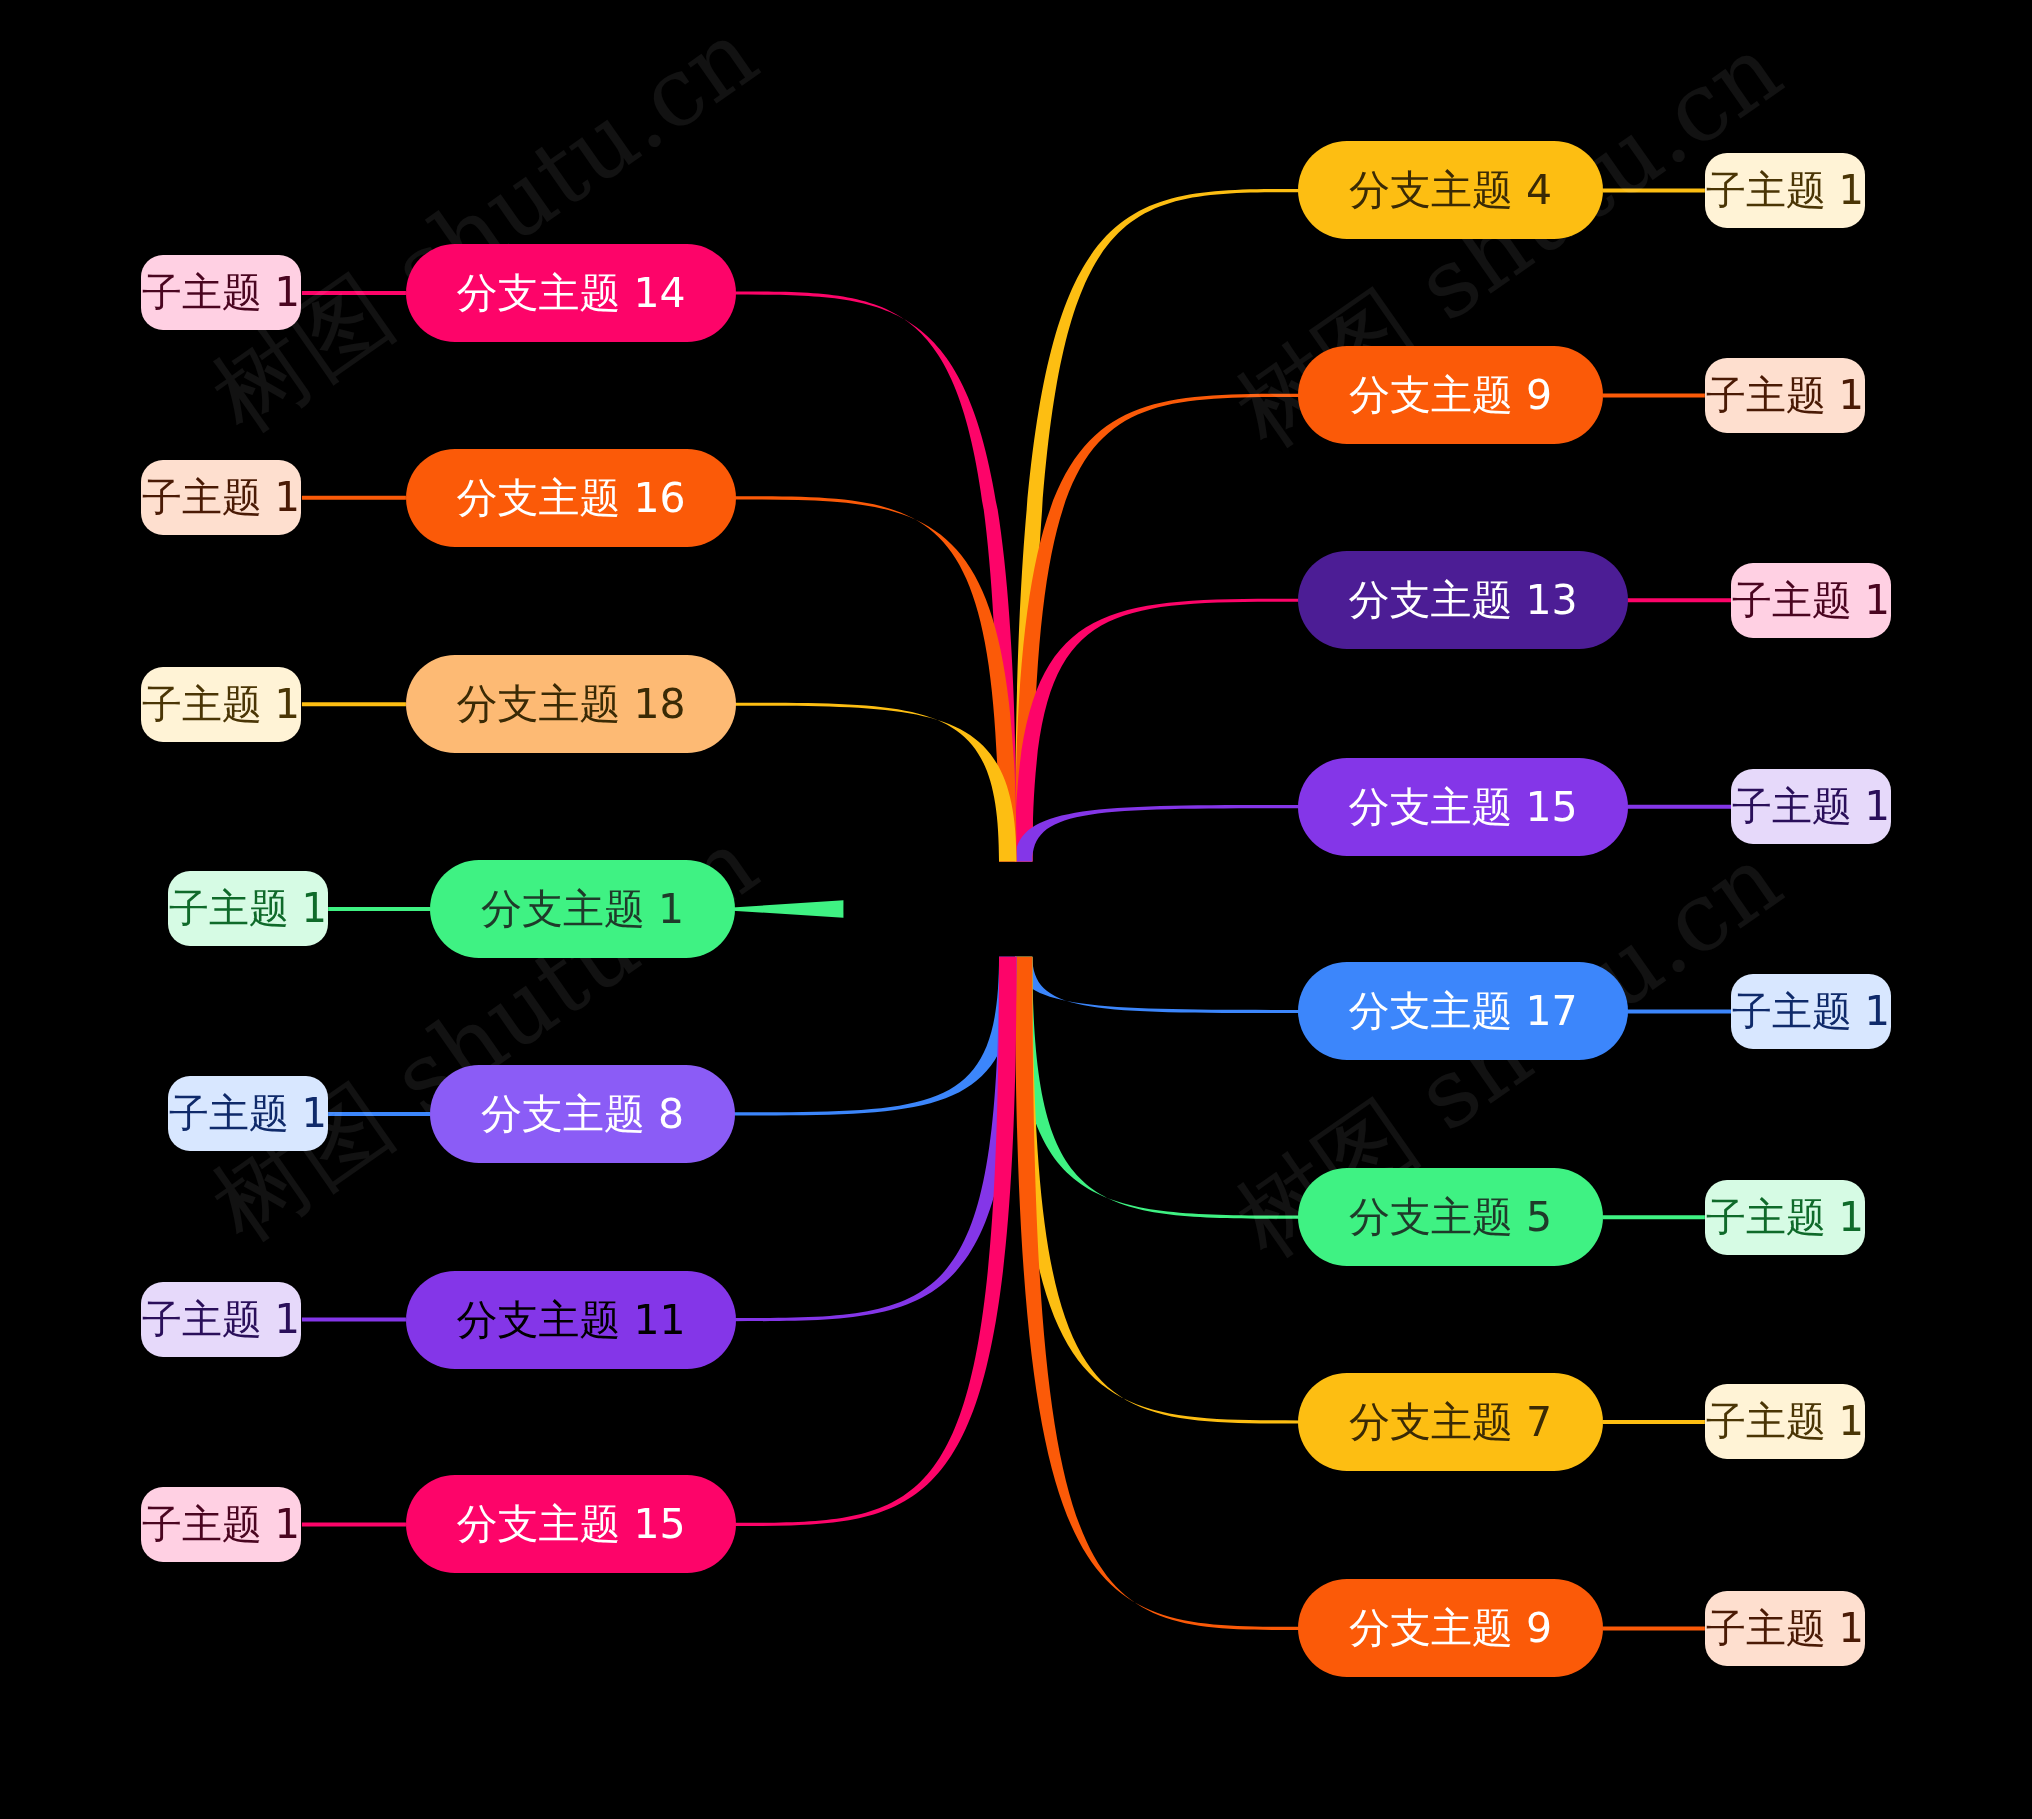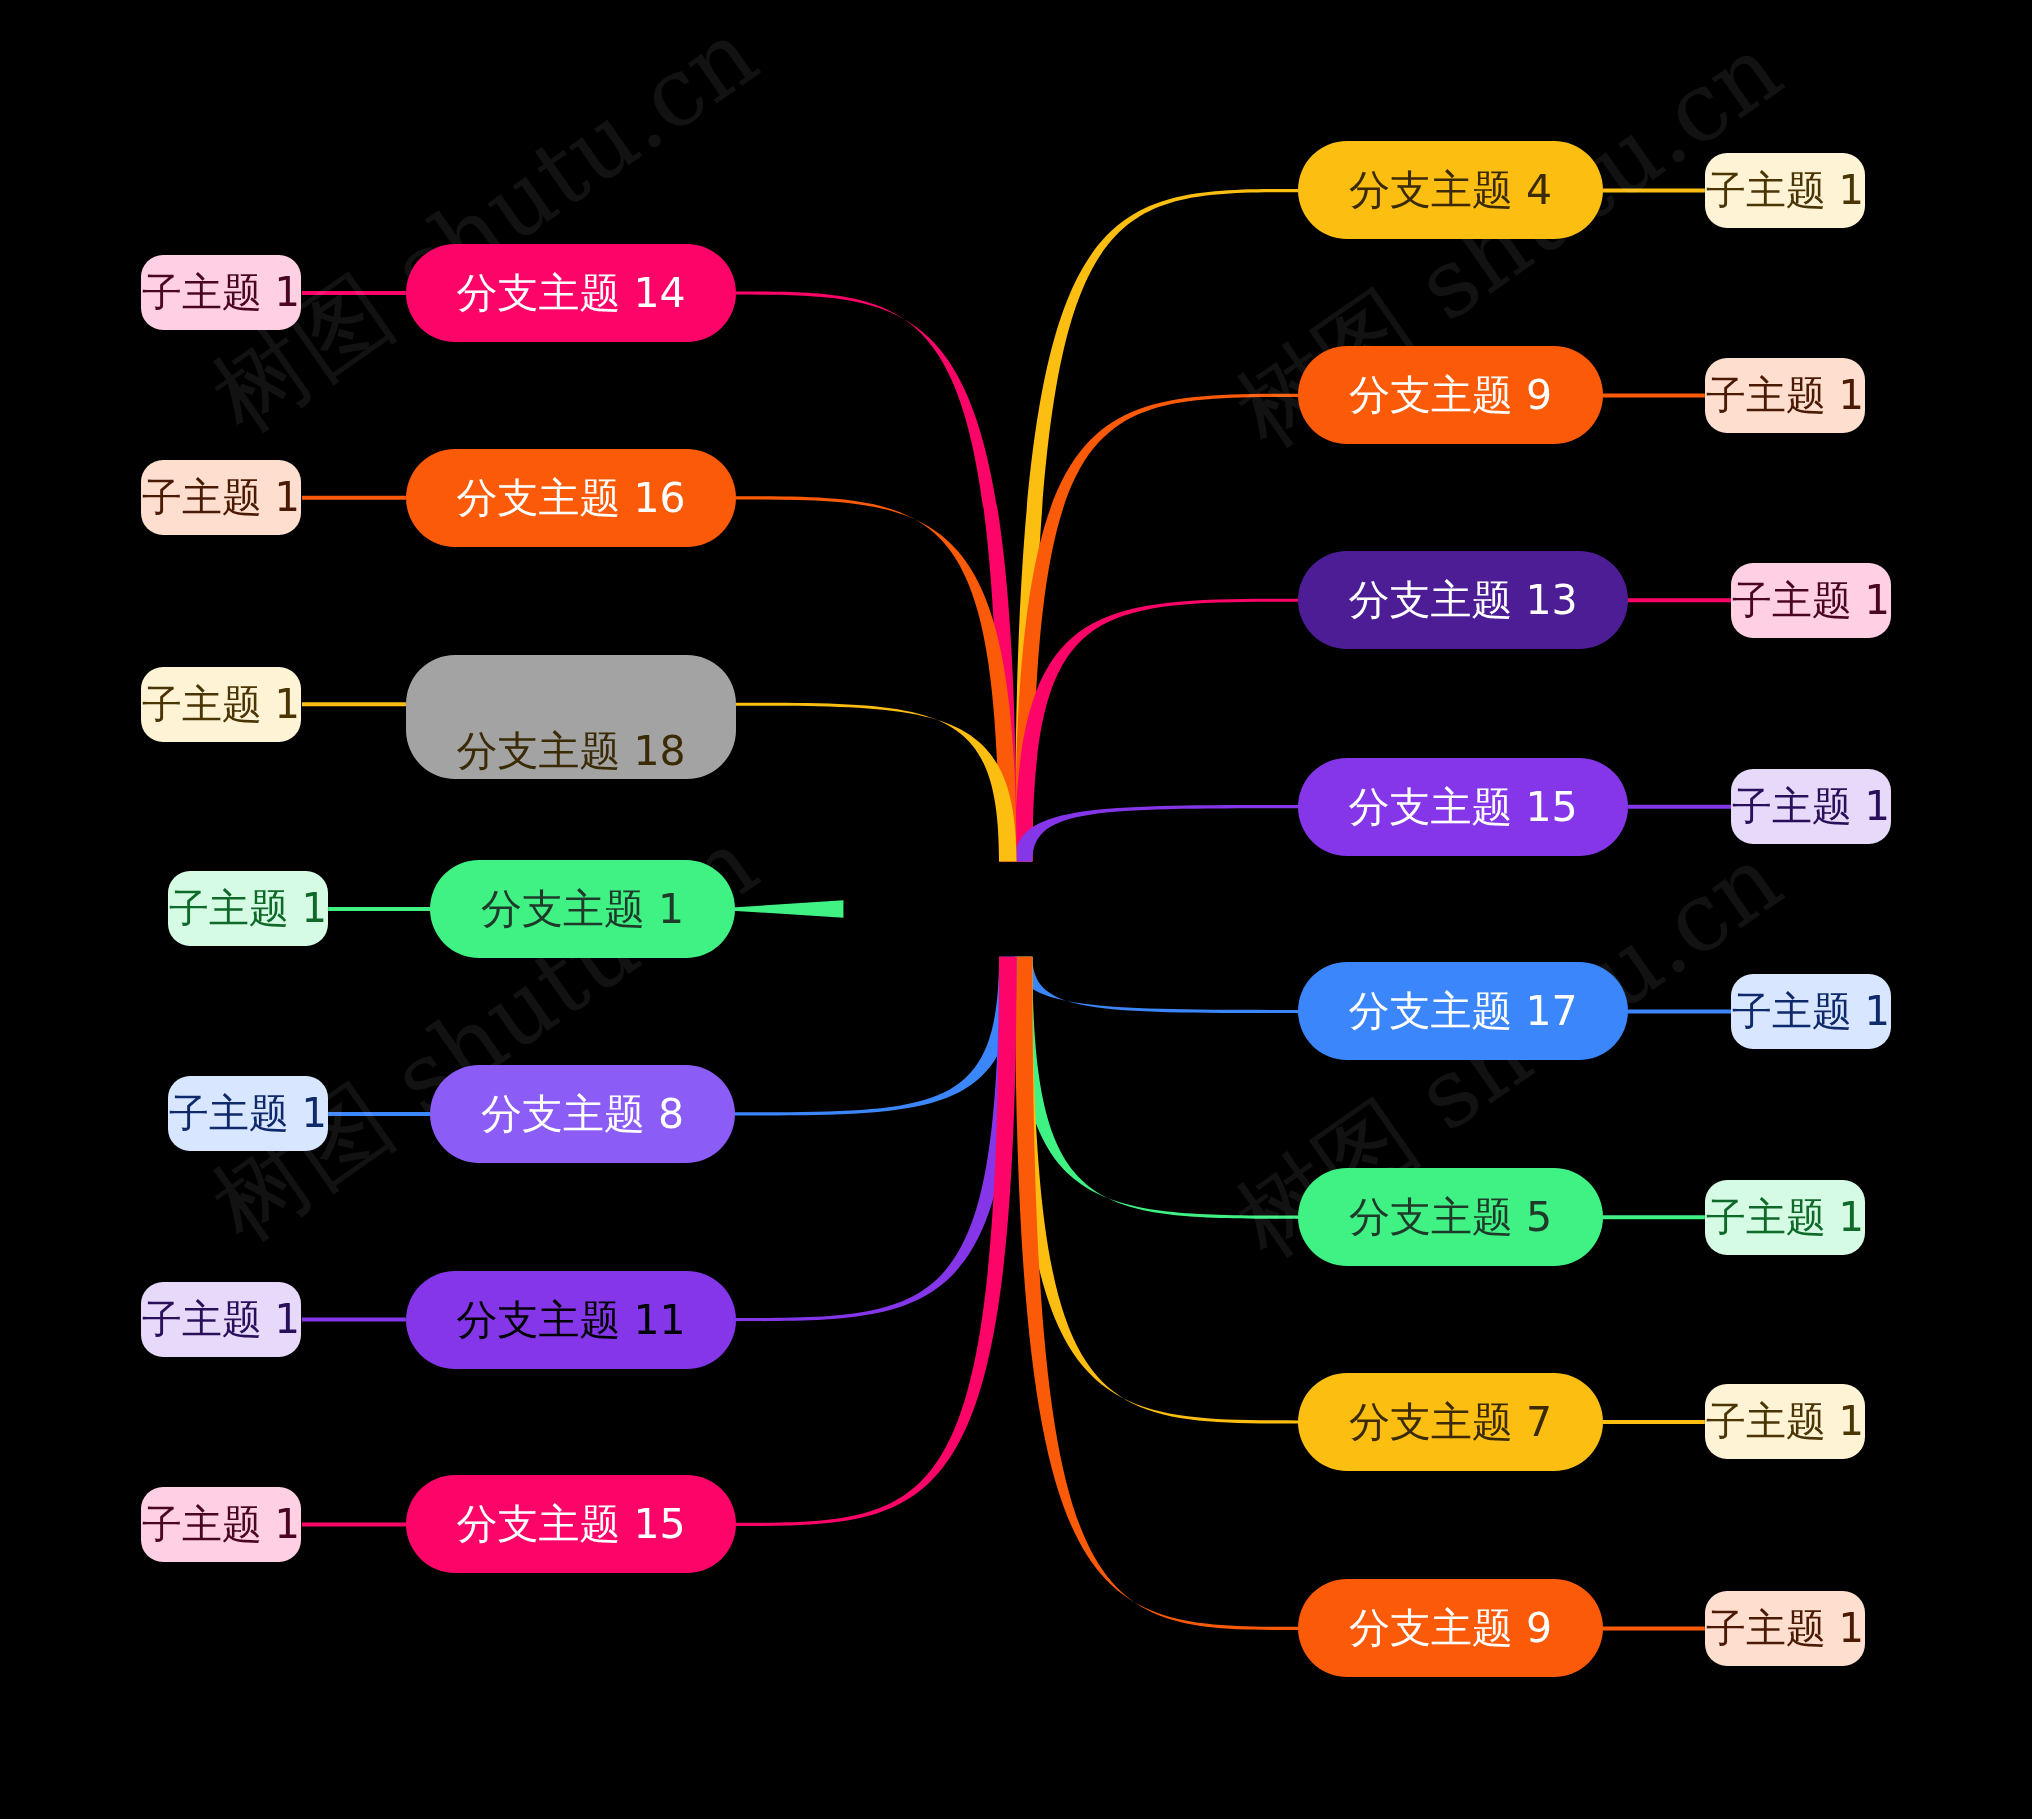--- a/index.html
+++ b/index.html
@@ -113,21 +113,21 @@
       </div>
       <div class="node sub" style="left: 141px; top: 255px; width: 160px; height: 75px; background: rgb(255, 208, 227); color: rgb(74, 5, 32);">
         <span>子主题 1</span>
       </div>
       <div class="node branch" style="left: 406px; top: 449px; width: 330px; height: 98px; background: rgb(251, 90, 8); color: rgb(255, 255, 255);">
         <span>分支主题 16</span>
       </div>
       <div class="node sub" style="left: 141px; top: 460px; width: 160px; height: 75px; background: rgb(254, 223, 207); color: rgb(74, 26, 5);">
         <span>子主题 1</span>
       </div>
-      <div class="node branch" style="left: 406px; top: 655px; width: 330px; height: 124px; background: #a3a3a3; color: rgb(58, 42, 5); align-items: flex-end;">
+      <div class="node branch" style="left: 406px; top: 655px; width: 330px; height: 98px; background: #fdba74; color: rgb(58, 42, 5);">
         <span>分支主题 18</span>
       </div>
       <div class="node sub" style="left: 141px; top: 667px; width: 160px; height: 75px; background: rgb(255, 243, 214); color: rgb(74, 53, 5);">
         <span>子主题 1</span>
       </div>
       <div class="node branch" style="left: 430px; top: 860px; width: 305px; height: 98px; background: rgb(63, 242, 131); color: rgb(31, 58, 42);">
         <span>分支主题 1</span>
       </div>
       <div class="node sub" style="left: 168px; top: 871px; width: 160px; height: 75px; background: rgb(214, 251, 228); color: rgb(15, 106, 42);">
         <span>子主题 1</span>

